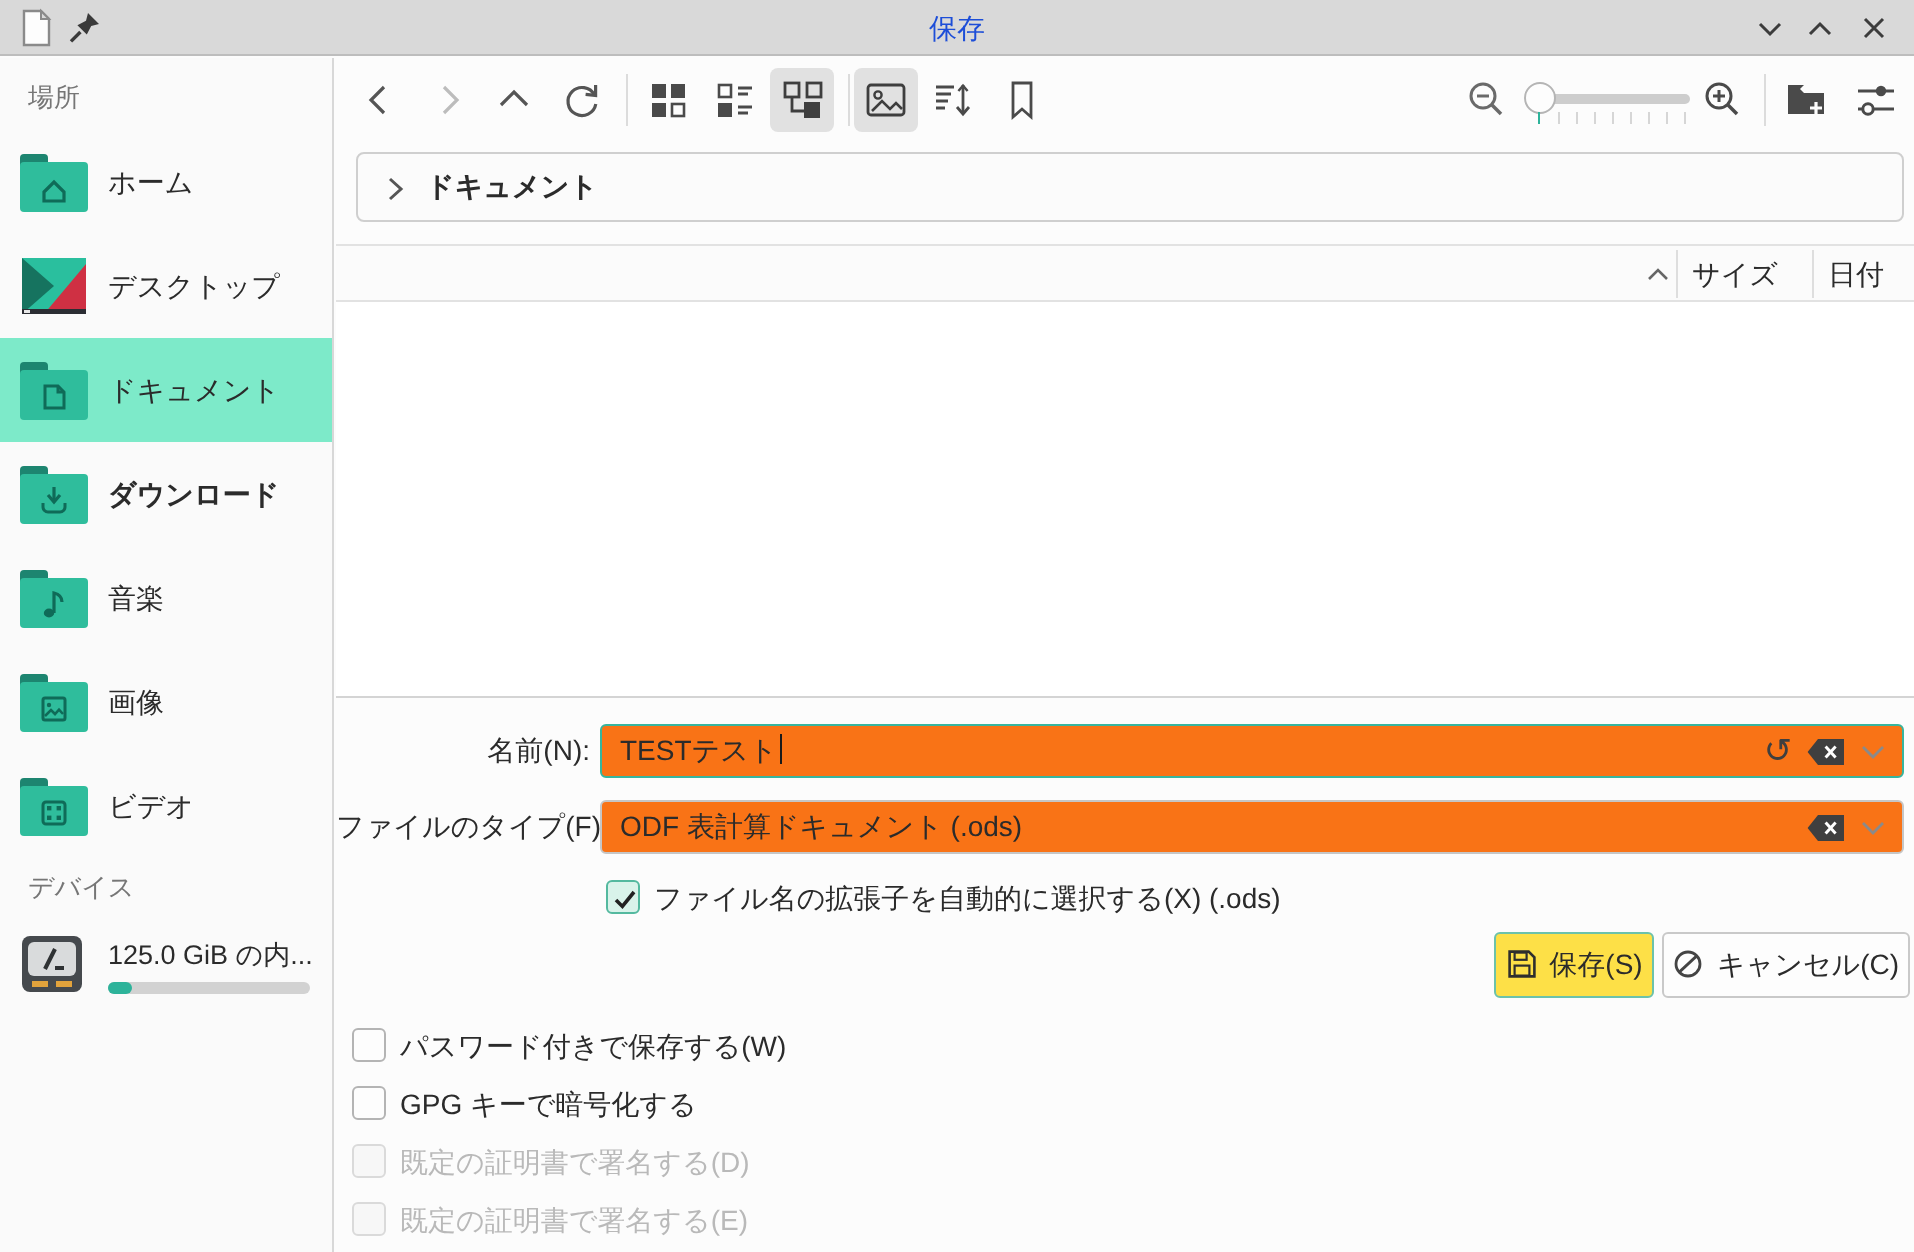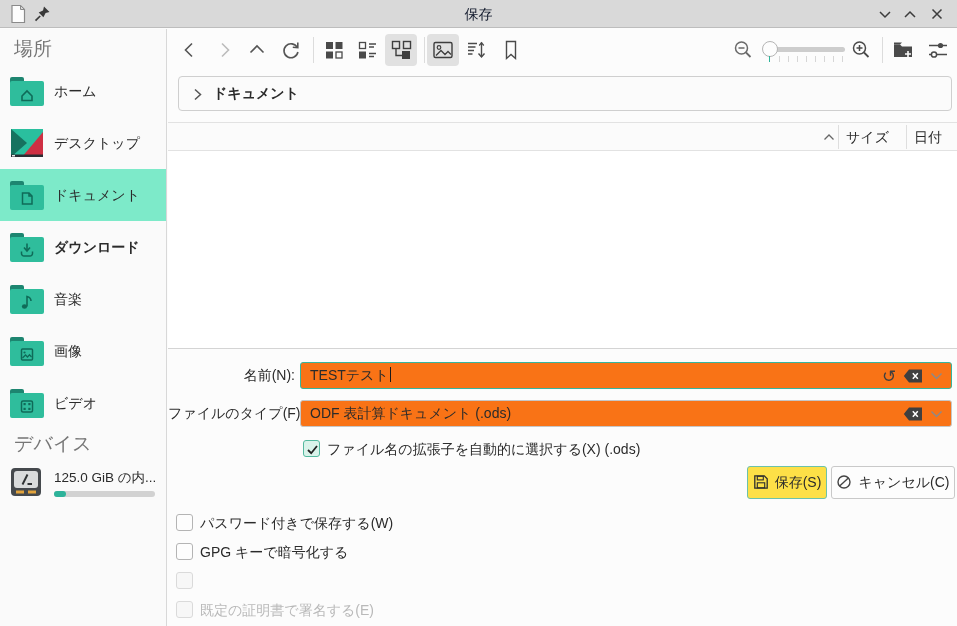--- a/index.html
+++ b/index.html
@@ -5,26 +5,26 @@
   * { margin:0; padding:0; box-sizing:border-box; }
   html,body { width:957px; height:626px; overflow:hidden; }
   body { font-family:"Liberation Sans","DejaVu Sans",sans-serif; background:#fcfcfc; color:#2b2b2b; font-size:14px; }
   .window { position:relative; width:957px; height:626px; background:#fcfcfc; }
 
   
   .titlebar { position:absolute; top:0; left:0; right:0; height:28px; background:#d9d9d9; border-bottom:1px solid #bdbdbd; }
   .tb-icon { position:absolute; top:4px; width:20px; height:20px; }
   .tb-icon.doc { left:8px; }
   .tb-icon.pin { left:32px; }
-  .tb-title { position:absolute; left:0; right:0; top:0; height:27px; line-height:28px; text-align:center; color:#0f172a; }
+  .tb-title { position:absolute; left:0; right:0; top:0; height:27px; line-height:28px; text-align:center; color:#1d4ed8; }
   .tb-ctrl { position:absolute; top:4px; width:20px; height:20px; cursor:default; }
 
   
   .sidebar { position:absolute; top:29px; left:0; width:167px; bottom:0; background:#fafafa; border-right:1px solid #d8d8d8; }
-  .side-header { position:absolute; left:14px; height:22px; line-height:22px; color:#767676; font-size:19px; }
+  .side-header { position:absolute; left:14px; height:22px; line-height:22px; color:#767676; font-size:13px; }
   .place { position:absolute; left:0; width:166px; height:52px; cursor:pointer; }
   .place.selected { background:#7deac9; }
   .picon { position:absolute; left:9px; top:9px; width:36px; height:34px; }
   .plabel { position:absolute; left:54px; top:0; height:52px; line-height:52px; white-space:nowrap; }
   .device { position:absolute; left:0; top:432px; width:166px; height:50px; cursor:pointer; }
   .dlabel { position:absolute; left:54px; top:8px; font-size:13.5px; white-space:nowrap; }
   .usage-track { position:absolute; left:54px; top:30px; width:101px; height:6px; background:#d2d2d2; border-radius:3px; }
   .usage-fill { position:absolute; left:0; top:0; height:6px; width:12%; background:#2db39a; border-radius:3px; }
 
   
@@ -439,19 +439,20 @@
         </span><span>キャンセル(C)</span>
       </div>
 
       <span class="checkbox" style="left:8px; top:165px;"></span>
       <span class="cklabel" style="left:32px; top:164px;">パスワード付きで保存する(W)</span>
 
       <span class="checkbox" style="left:8px; top:194px;"></span>
       <span class="cklabel" style="left:32px; top:193px;">GPG キーで暗号化する</span>
 
       <span class="checkbox disabled" style="left:8px; top:223px;"></span>
+      <span class="cklabel disabled" style="left:32px; top:222px;">既定の証明書で署名する(D)</span>
 
       <span class="checkbox disabled" style="left:8px; top:252px;"></span>
       <span class="cklabel disabled" style="left:32px; top:251px;">既定の証明書で署名する(E)</span>
 
     </div>
   </div>
 </div>
 
 </body></html>

